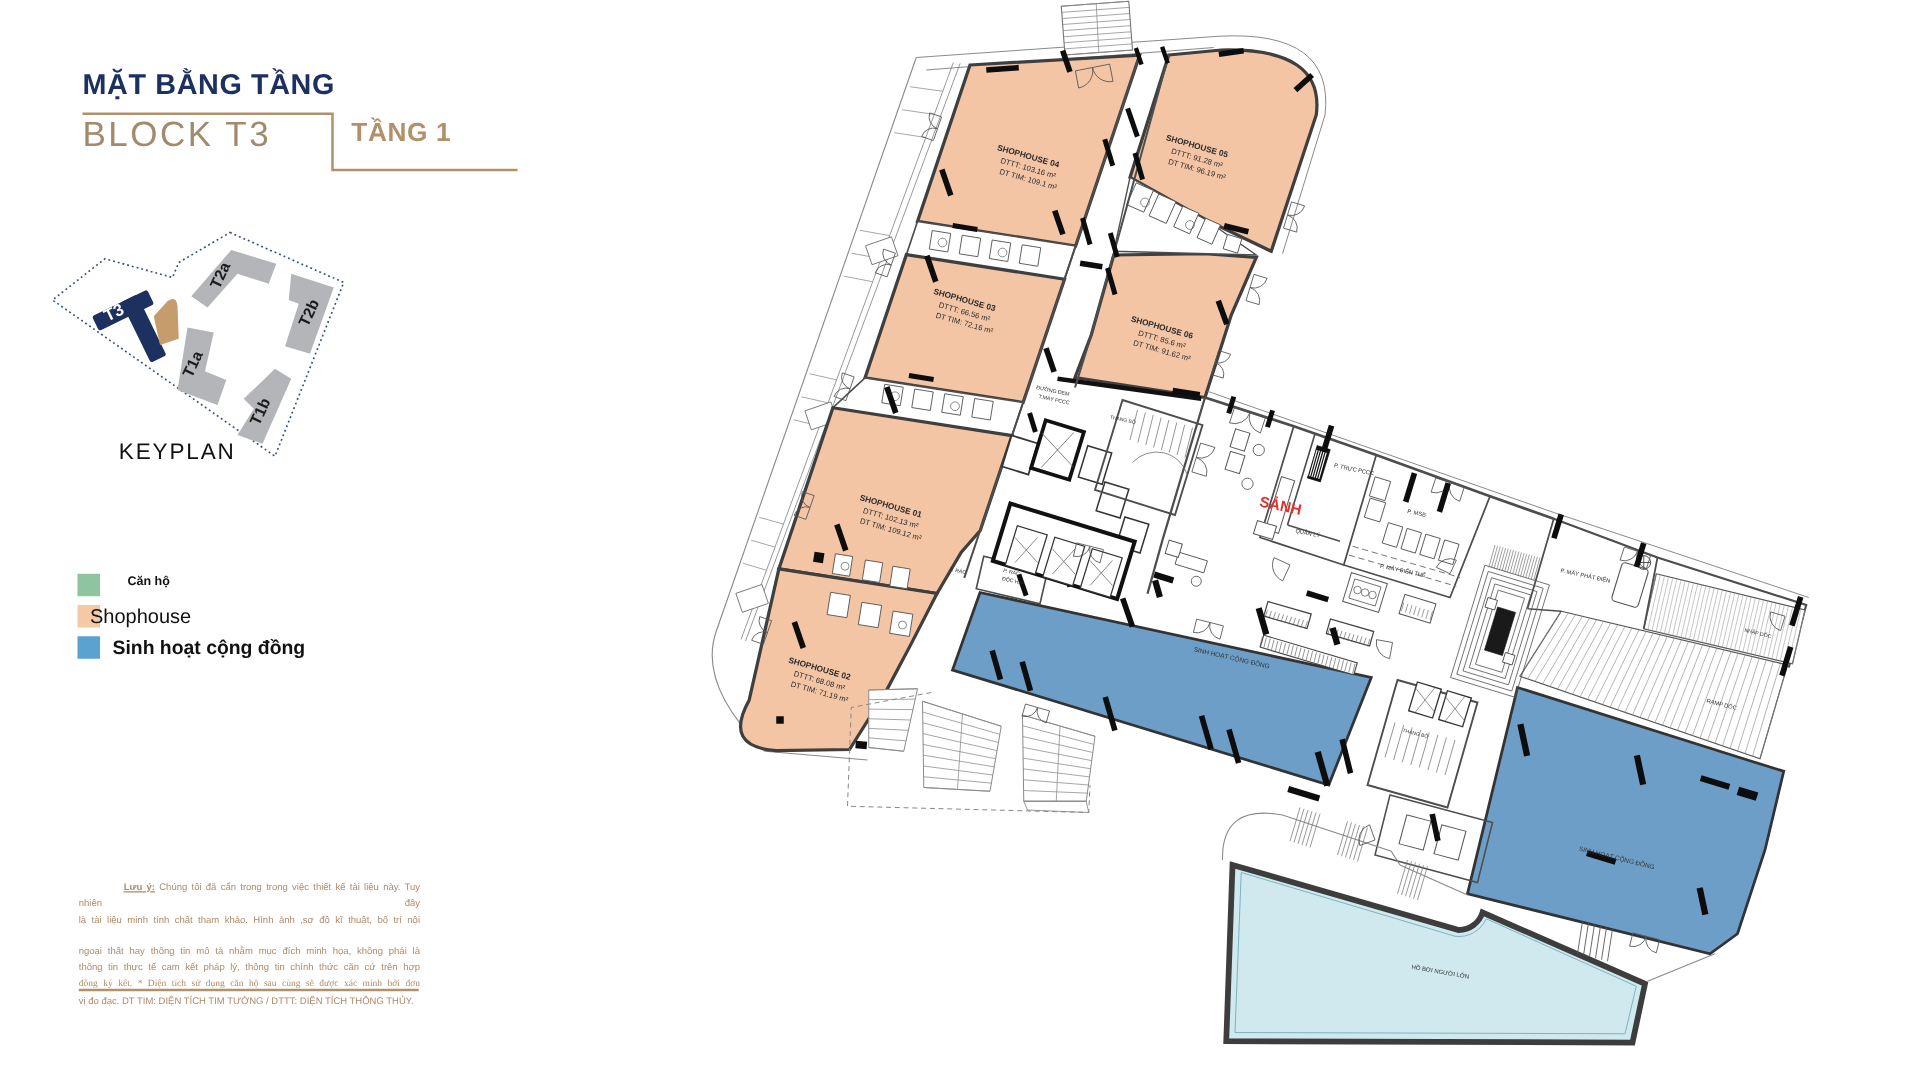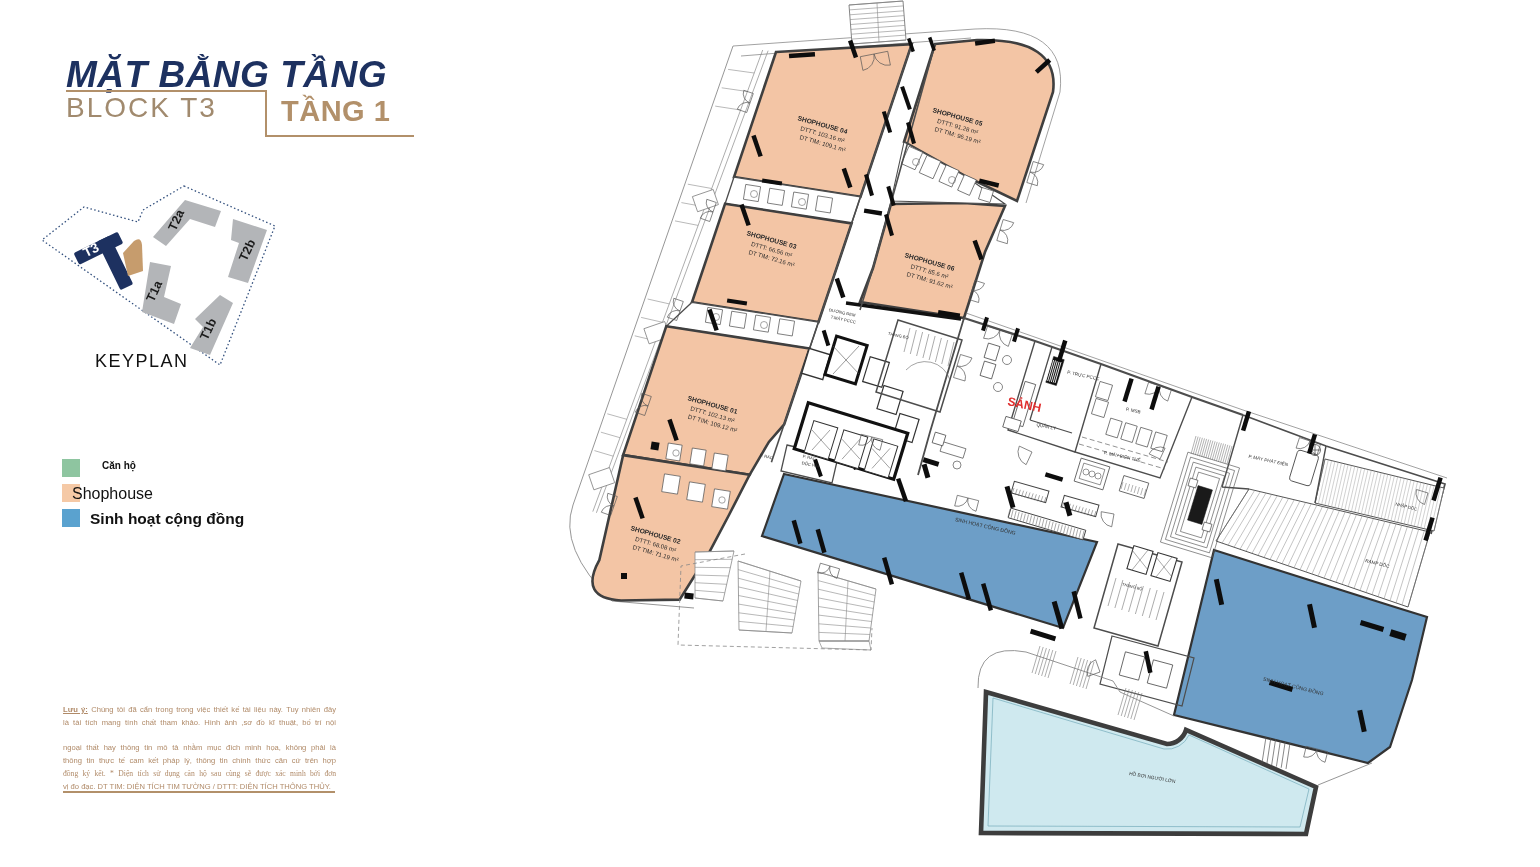--- a/index.html
+++ b/index.html
@@ -1,28 +1,28 @@
 <!DOCTYPE html>
 <html><head><meta charset="utf-8">
 <style>
   html,body{margin:0;padding:0;width:1540px;height:867px;background:#fff;overflow:hidden;}
   *{box-sizing:border-box;font-family:"Liberation Sans",sans-serif;}
   .abs{position:absolute;}
 </style></head>
 <body>
 
-<div class="abs" style="left:66px;top:54px;font-size:37px;font-weight:bold;color:#1d3160;letter-spacing:0.5px;font-style:italic;">MẶT BẰNG TẦNG</div>
+<div class="abs" style="left:66px;top:54px;font-size:23px;font-weight:bold;color:#1d3160;letter-spacing:0.5px;">MẶT BẰNG TẦNG</div>
 
 <svg class="abs" style="left:0;top:0" width="440" height="150">
   <path d="M66 91 L266 91 L266 136 L414 136" fill="none" stroke="#b2906a" stroke-width="2"></path>
 </svg>
 
 <div class="abs" style="left:66px;top:92px;font-size:28px;color:#a18a6e;letter-spacing:2px;">BLOCK T3</div>
 
-<div class="abs" style="left:281px;top:95px;font-size:29px;font-weight:bold;color:#b2906a;letter-spacing:0.5px;">TẦNG 1</div>
+<div class="abs" style="left:281px;top:95px;font-size:21px;font-weight:bold;color:#b2906a;letter-spacing:0.5px;">TẦNG 1</div>
 
 <svg class="abs" style="left:0;top:0" width="440" height="420" viewBox="0 0 440 420">
 
 <path d="M184 186 L275 226 L220 365 L42 240 L84 207 L138 222 L143 210 L184 186 Z" fill="none" stroke="#33507e" stroke-width="1.3" stroke-dasharray="1.5 2.4"></path>
 
 <path d="M153.0 237.0 L185.0 200.0 L221.0 211.0 L215.0 227.0 L190.0 219.0 L166.0 246.0Z" fill="#b3b5b8" stroke="none" stroke-width="0"></path>
 
 <path d="M233.0 219.0 L267.0 230.0 L248.0 283.0 L228.0 277.0 L239.0 243.0 L231.0 240.0Z" fill="#b3b5b8" stroke="none" stroke-width="0"></path>
 
 <path d="M150.0 262.0 L171.0 266.0 L164.0 297.0 L181.0 304.0 L174.0 324.0 L142.0 312.0Z" fill="#b3b5b8" stroke="none" stroke-width="0"></path>
@@ -52,22 +52,22 @@
 <div class="abs" style="left:62px;top:459px;width:18px;height:18px;background:#8ec5a0;"></div>
 <div class="abs" style="left:102px;top:460px;font-size:10px;font-weight:bold;color:#111;">Căn hộ</div>
 
 <div class="abs" style="left:62px;top:484px;width:18px;height:18px;background:#f5c9a6;"></div>
 <div class="abs" style="left:72px;top:485px;font-size:16px;font-weight:normal;color:#111;">Shophouse</div>
 
 <div class="abs" style="left:62px;top:509px;width:18px;height:18px;background:#5aa2cf;"></div>
 <div class="abs" style="left:90px;top:510px;font-size:15.5px;font-weight:bold;color:#111;">Sinh hoạt cộng đồng</div>
 
 <div class="abs" style="left:63px;top:703px;width:273px;font-size:7.6px;line-height:13.1px;color:#b08a68;text-align:justify;">
-<div style="text-align-last:justify;"><span style="font-weight:bold;text-decoration:underline;">Lưu ý:</span> Chúng tôi đã cẩn trong trong việc thiết kế tài liệu này. Tuy nhiên đây</div>
-<div style="text-align-last:justify;">là tài tích mang tính chất tham khảo. Hình ảnh ,sơ đồ kĩ thuật, bố trí nội</div>
+<div style="text-align-last:justify;"><span style="font-weight:bold;text-decoration:underline;margin-left:36px;">Lưu ý:</span> Chúng tôi đã cẩn trong trong việc thiết kế tài liệu này. Tuy nhiên đây</div>
+<div style="text-align-last:justify;">là tài liệu minh tính chất tham khảo. Hình ảnh ,sơ đồ kĩ thuật, bố trí nội</div>
 <div style="text-align-last:justify;margin-top:12px;">ngoại thất hay thông tin mô tả nhằm mục đích minh họa, không phải là</div>
 <div style="text-align-last:justify;">thông tin thực tế cam kết pháp lý, thông tin chính thức căn cứ trên hợp</div>
 <div style="text-align-last:justify;font-family:Liberation Serif, serif;">đồng ký kết. * Diện tích sử dụng căn hộ sau cùng  sẽ được xác minh bởi đơn</div>
 <div>vị đo đạc. DT TIM: DIỆN TÍCH TIM TƯỜNG /  DTTT: DIỆN TÍCH THÔNG THỦY.</div>
 </div>
 
 <div class="abs" style="left:63px;top:791px;width:272px;height:2px;background:#b2906a;"></div>
 
 <svg class="abs" style="left:0;top:0" width="1540" height="867" viewBox="0 0 1540 867">
 

